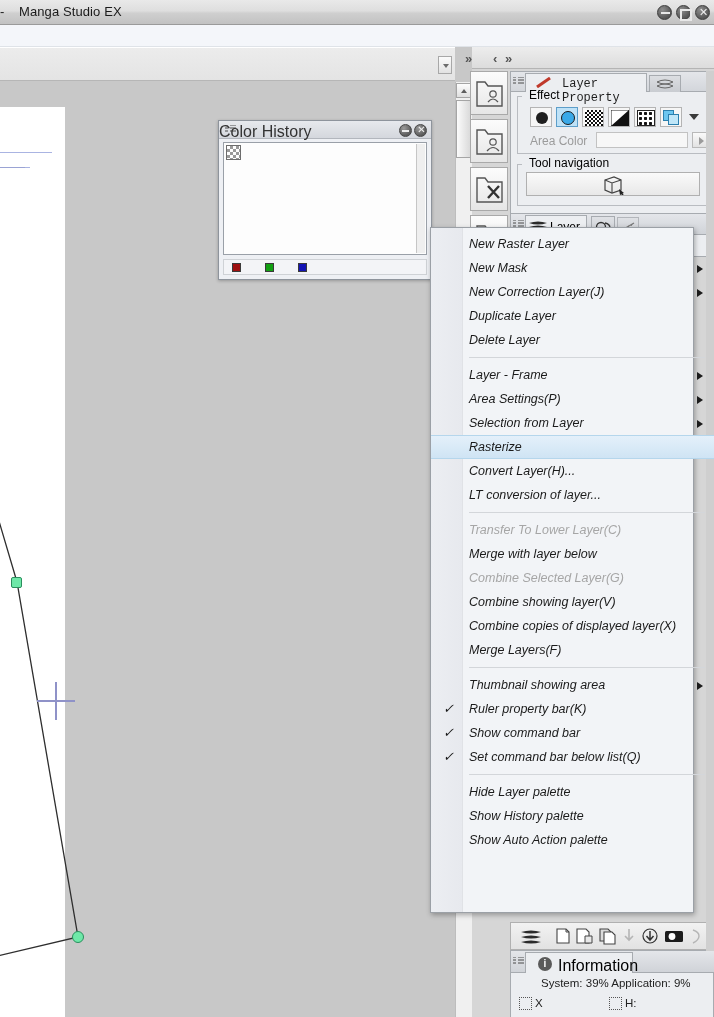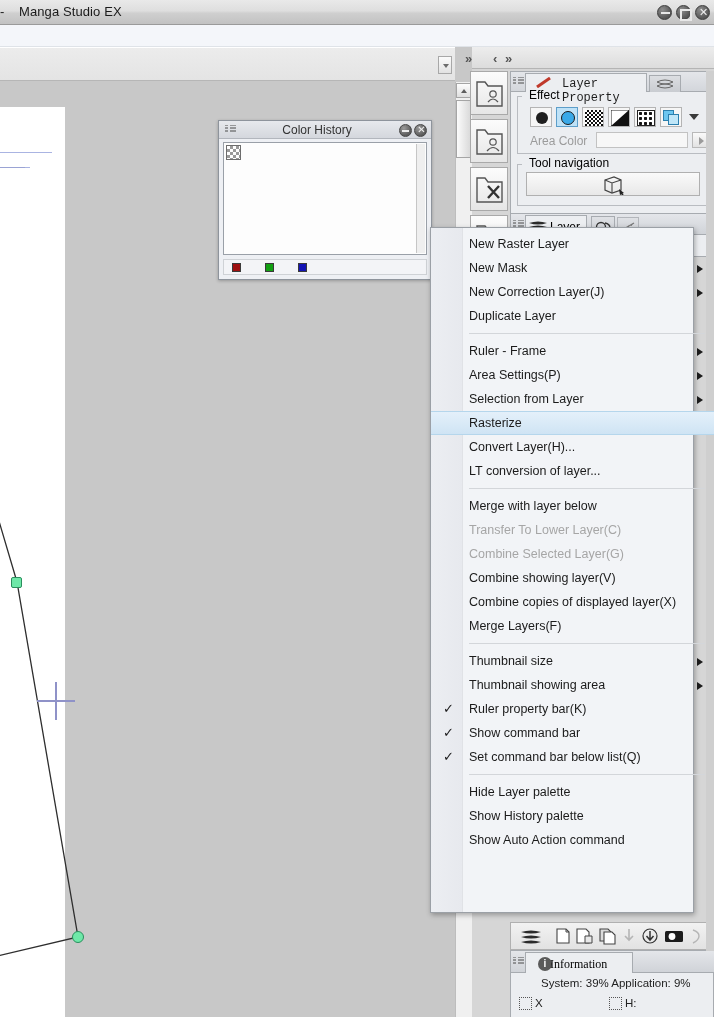--- a/index.html
+++ b/index.html
@@ -114,22 +114,22 @@
     position:absolute; left:218px; top:120px; width:214px; height:160px;
     background:#eef0f4; border:1px solid #8e949c;
     box-shadow:0 1px 3px rgba(0,0,0,.25);
   }
   #ch-title{
     position:absolute; left:0; top:0; width:212px; height:18px;
     background:linear-gradient(to bottom,#e7e9ed,#d4d7dd);
     border-bottom:1px solid #b2b6bd;
   }
   #ch-title-text{
-    position:absolute; left:0; top:2px; width:196px; text-align:center;
-    font-size:12px; color:#333;
+    position:absolute; left:0; top:2px; width:212px; text-align:left;
+    font-size:16px; color:#333;
   }
   #ch-menu-icon{ position:absolute; left:6px; top:4px; width:11px; height:9px;}
   .chbtn{ position:absolute; top:3px; width:13px; height:13px; border-radius:50%;
     background:radial-gradient(circle at 35% 30%,#9b9b9b,#5b5b5b 70%); border:1px solid #464646;}
   #ch-min{ right:19px; }
   #ch-min::after{ content:""; position:absolute; left:2px; top:5px; width:7px; height:2px; background:#ececec;}
   #ch-close{ right:4px; }
   #ch-close::after{ content:"\2715"; position:absolute; left:0; top:-2px; width:13px; text-align:center;
     color:#f0f0f0; font-size:10px; line-height:13px;}
   #ch-body{
@@ -245,38 +245,39 @@
   #layer-cmd-icons{ position:absolute; left:44px; top:4px; display:flex; gap:5px; align-items:center;}
 
   #info-panel{
     position:absolute; left:38px; top:903px; width:204px; height:114px;
     background:#eceef1; border:1px solid #a7abb0;
   }
   #info-tabrow{ position:absolute; left:0; top:0; width:204px; height:22px;
     background:linear-gradient(to bottom,#e4e6ea,#d0d3d8); border-bottom:1px solid #a7abb0;}
   #info-tab{ position:absolute; left:14px; top:1px; width:108px; height:21px;
     background:#eceef1; border:1px solid #a7abb0; border-bottom:none;}
-  #info-label{ position:absolute; left:24px; top:4px; font-size:12px;font-family:Liberation Serif, serif;}
+  #info-label{ position:absolute; left:32px; top:4px; font-size:16px;}
   #info-icon{ position:absolute; left:12px; top:4px; width:14px; height:14px; border-radius:50%;
     background:#5a5a5a; color:#fff; font-size:10px; line-height:14px; text-align:center; font-weight:bold;}
   #info-menuicon{ position:absolute; left:2px; top:6px; width:11px; height:9px;}
   #info-stats{ position:absolute; left:6px; top:26px; font-size:11.5px; color:#222; white-space:nowrap;margin-left:24px;}
   .ifield{ position:absolute; font-size:11.5px; color:#222;}
   .idot{ position:absolute; width:13px; height:13px; border:1px dotted #555;}
 
   #right-scroll{
     position:absolute; right:0; top:24px; width:8px; height:880px; background:#cfcfcf;
   }
 
   
   #ctxmenu{
     position:absolute; left:430px; top:227px; width:264px; height:686px;
     background:#f2f4f7; border:1px solid #9ba0a6;
     box-shadow:1px 2px 5px rgba(0,0,0,.3);
     z-index:50;
+    font-style:italic;
   }
   #ctx-gutter{
     position:absolute; left:0; top:0; width:32px; height:100%;
     background:linear-gradient(to right,#eceef2,#e7e9ee);
     border-right:1px solid #e0e2e6;
   }
   .mi{
     position:relative; height:24px; line-height:24px;
     padding-left:38px; font-size:12.5px; color:#1b1b1b;
     white-space:nowrap;
@@ -550,38 +551,38 @@
   <div id="right-scroll"></div>
 </div>
 
 <div id="ctxmenu">
   <div id="ctx-gutter"></div>
   <div id="ctx-list">
       <div class="mi"><span>New Raster Layer</span></div>
       <div class="mi"><span>New Mask</span><span class="sub"></span></div>
       <div class="mi"><span>New Correction Layer(J)</span><span class="sub"></span></div>
       <div class="mi"><span>Duplicate Layer</span></div>
+      <div class="mi"><span>Delete Layer</span></div>
       <div class="msep"></div>
-      <div class="mi"><span>Ruler -  Frame</span><span class="sub"></span></div>
+      <div class="mi"><span>Layer -  Frame</span><span class="sub"></span></div>
       <div class="mi"><span>Area Settings(P)</span><span class="sub"></span></div>
       <div class="mi"><span>Selection from Layer</span><span class="sub"></span></div>
       <div class="mi sel"><span>Rasterize</span></div>
       <div class="mi"><span>Convert Layer(H)...</span></div>
       <div class="mi"><span>LT conversion of layer...</span></div>
       <div class="msep"></div>
+      <div class="mi disabled"><span>Transfer To Lower Layer(C)</span></div>
       <div class="mi"><span>Merge with layer below</span></div>
-      <div class="mi disabled"><span>Transfer To Lower Layer(C)</span></div>
       <div class="mi disabled"><span>Combine Selected Layer(G)</span></div>
       <div class="mi"><span>Combine showing layer(V)</span></div>
       <div class="mi"><span>Combine copies of displayed layer(X)</span></div>
       <div class="mi"><span>Merge Layers(F)</span></div>
       <div class="msep"></div>
-      <div class="mi"><span>Thumbnail size</span><span class="sub"></span></div>
       <div class="mi"><span>Thumbnail showing area</span><span class="sub"></span></div>
       <div class="mi"><span class="chk">✓</span><span>Ruler property bar(K)</span></div>
       <div class="mi"><span class="chk">✓</span><span>Show command bar</span></div>
       <div class="mi"><span class="chk">✓</span><span>Set command bar below list(Q)</span></div>
       <div class="msep"></div>
       <div class="mi"><span>Hide Layer palette</span></div>
       <div class="mi"><span>Show History palette</span></div>
-      <div class="mi"><span>Show Auto Action command</span></div>
+      <div class="mi"><span>Show Auto Action palette</span></div>
     </div>
 </div>
 
 </body></html>

